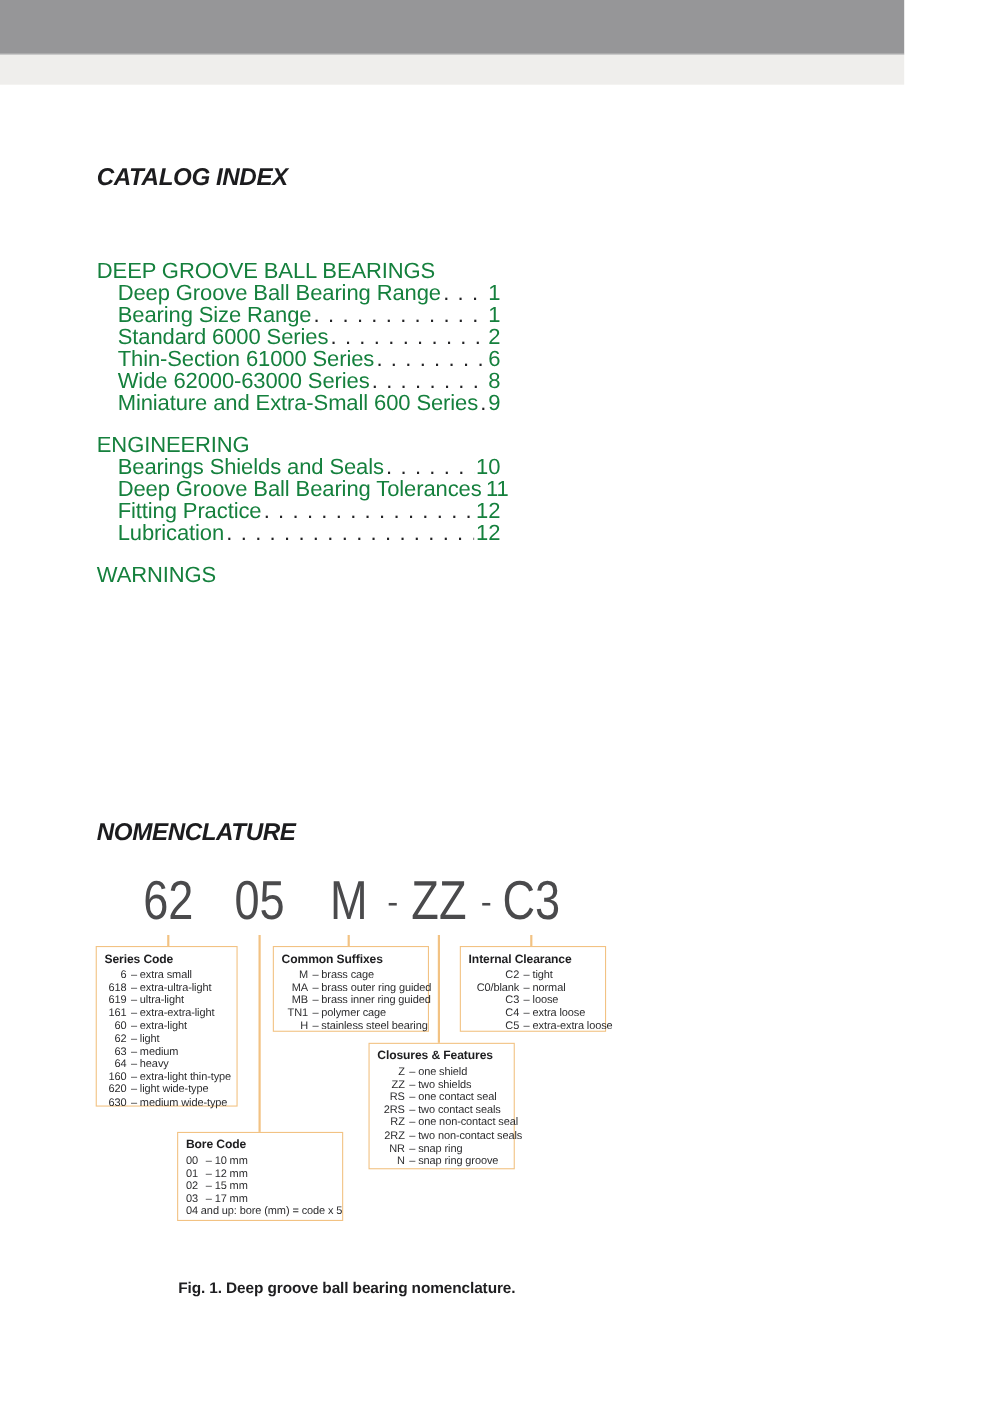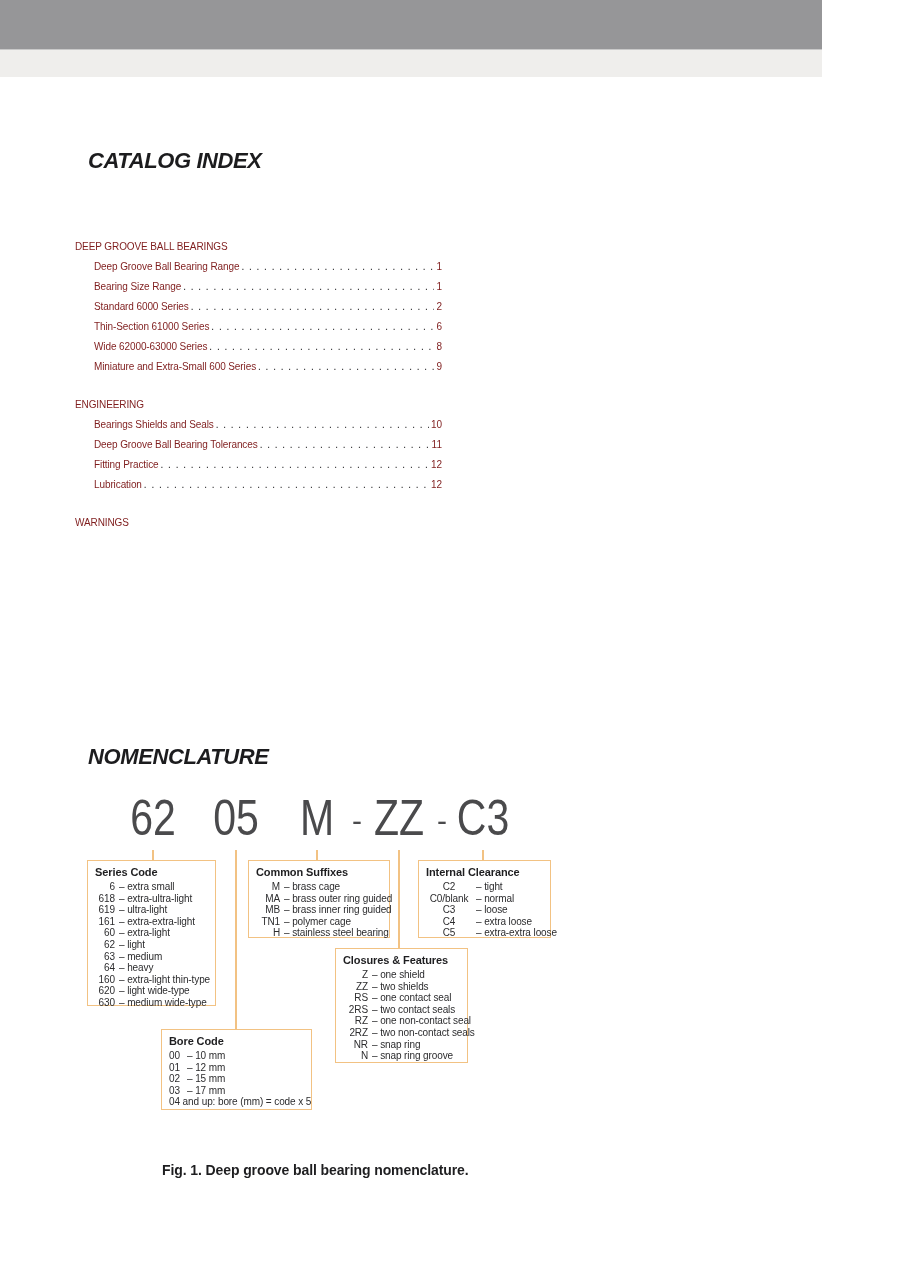--- a/index.html
+++ b/index.html
@@ -13,21 +13,21 @@
   .bar-light { position:absolute; left:0; top:49px; width:822px; height:27px; background:#efeeec; border-top:1px solid #c9c9c9; }
 
   
   .main-title {
     position:absolute; left:88px; top:148px;
     font-size:22px; font-weight:bold; font-style:italic;
     letter-spacing:-0.4px; line-height:25px; color:#1c1c1e; white-space:nowrap;
   }
 
   
-  .toc { position:absolute; left:75px; top:237px; width:367px; font-size:10px; color:#7f1d1d; }
+  .toc { position:absolute; left:88px; top:237px; width:367px; font-size:20px; color:#15803d; }
   .toc-heading { line-height:20px; letter-spacing:-0.1px; }
   .toc-heading + .toc-heading, .toc-list + .toc-heading { margin-top:18px; }
   .toc-list { margin-bottom:0; }
   .toc-row { display:flex; align-items:flex-end; padding-left:19px; line-height:20px; }
   .toc-label { white-space:nowrap; letter-spacing:-0.1px; }
   .toc-leader { flex:1 1 auto; overflow:hidden; white-space:nowrap; margin:0 2px; color:#232325; }
   .toc-leader::after { content:" . . . . . . . . . . . . . . . . . . . . . . . . . . . . . . . . . . . . . . . . . . . . . . . ."; letter-spacing:1px; }
   .toc-page { white-space:nowrap; }
 
   
@@ -63,21 +63,21 @@
   .legend-row { display:flex; font-size:10px; line-height:11.6px; white-space:nowrap; letter-spacing:-0.1px; }
   .legend-code { flex:0 0 auto; margin-right:4px; }
   .legend-full { font-size:10px; line-height:11.6px; white-space:nowrap; letter-spacing:-0.1px; }
   .box-series   { left:87px;  top:860px; width:129px; height:146px; }
   .box-suffix   { left:248px; top:860px; width:142px; height:78px; }
   .box-clear    { left:418px; top:860px; width:133px; height:78px; }
   .box-closure  { left:335px; top:948px; width:133px; height:115px; }
   .box-bore     { left:161px; top:1029px; width:151px; height:81px; }
   .box-series  .legend-code { width:20px; text-align:right; }
   .box-suffix  .legend-code { width:24px; text-align:right; }
-  .box-clear   .legend-code { width:46px; text-align:center; }
+  .box-clear   .legend-code { width:46px; text-align:right; }
   .box-closure .legend-code { width:25px; text-align:right; }
   .box-bore    .legend-code { width:14px; text-align:left; }
 
   .fig-caption {
     position:absolute; left:162px; top:1162px;
     font-size:14px; font-weight:bold; color:#1e1e20; letter-spacing:-0.1px;
   }
 </style>
 </head>
 <body>

